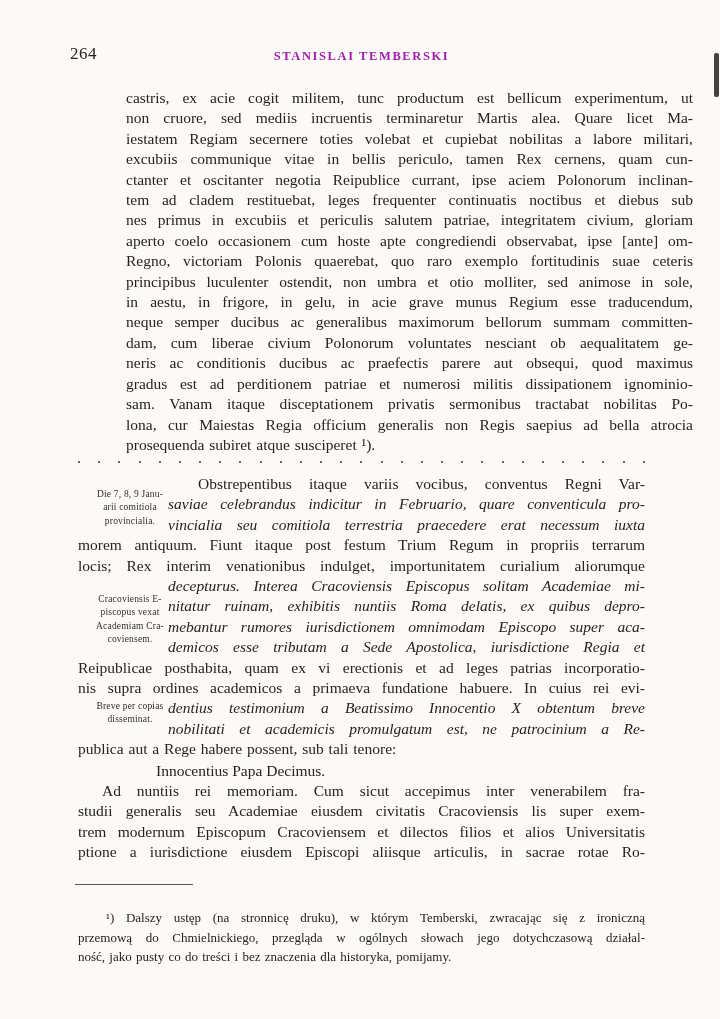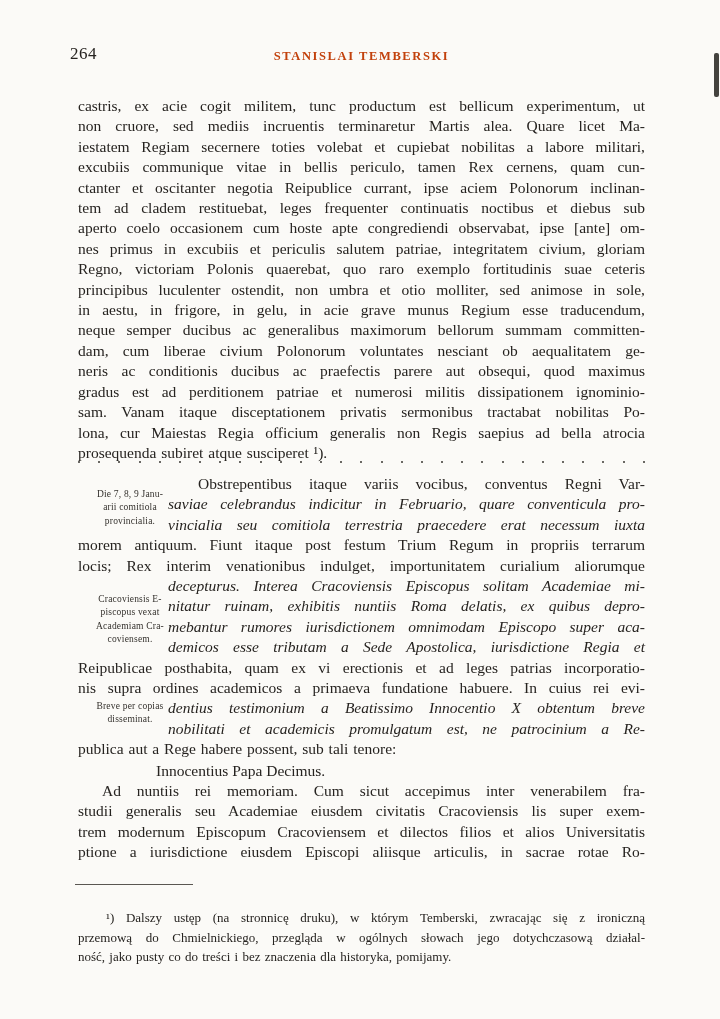--- a/index.html
+++ b/index.html
@@ -9,33 +9,33 @@
     margin:0 auto;
     background:#fbfaf7;
     color:#262320;
     font-family:"Liberation Serif","DejaVu Serif",serif;
     overflow:hidden;
   }
   .abs{position:absolute;}
   
   #page-number{left:70px;top:44px;font-size:17px;letter-spacing:.5px;}
   #running-header{left:78px;top:49px;width:567px;text-align:center;
-    font-size:12.5px;font-weight:700;letter-spacing:1.6px;color:#c2410c;}
+    font-size:12.5px;font-weight:700;letter-spacing:1.6px;color:#a21caf;}
   
   .textblock{left:78px;width:567px;}
   .line{
     font-size:15.5px;line-height:20.4px;
     text-align:justify;text-align-last:justify;
     word-spacing:1px;
   }
   .line.left{text-align-last:left;}
   .line.i1{margin-left:90px;font-style:italic;}
   .line.i2{margin-left:120px;}
   .line.fi{text-indent:24px;}
-  #para1{top:96px;}
+  #para1{top:88px;margin-left:48px;}
   #dots-separator{top:456px;left:78px;width:567px;height:12px;
     display:flex;justify-content:space-between;align-items:center;}
   .dot{width:2px;height:2px;border-radius:50%;background:#3a3733;}
   #para2{top:474px;}
   #salutation{left:156px;top:761px;font-size:15.5px;line-height:20.4px;}
   #para3{top:781px;}
   
   .margin-note{left:76px;width:108px;text-align:center;
     font-size:9.5px;line-height:13.4px;color:#33302c;letter-spacing:.2px;}
   #margin-note-0{top:488px;font-family:Liberation Serif, serif;}
@@ -61,22 +61,22 @@
 
   <div id="running-header" class="abs">STANISLAI TEMBERSKI</div>
 
   <div id="para1" class="abs textblock">
       <div class="line">castris, ex acie cogit militem, tunc productum est bellicum experimentum, ut</div>
       <div class="line">non cruore, sed mediis incruentis terminaretur Martis alea.  Quare licet Ma-</div>
       <div class="line">iestatem Regiam secernere toties volebat et cupiebat nobilitas a labore militari,</div>
       <div class="line">excubiis communique vitae in bellis periculo, tamen Rex cernens, quam cun-</div>
       <div class="line">ctanter et oscitanter negotia Reipublice currant, ipse aciem Polonorum inclinan-</div>
       <div class="line">tem ad cladem restituebat, leges frequenter continuatis noctibus et diebus sub</div>
+      <div class="line">nes primus in excubiis et periculis salutem patriae, integritatem civium, gloriam</div>
       <div class="line">aperto coelo occasionem cum hoste apte congrediendi observabat, ipse [ante] om-</div>
-      <div class="line">nes primus in excubiis et periculis salutem patriae, integritatem civium, gloriam</div>
       <div class="line">Regno, victoriam Polonis quaerebat, quo raro exemplo fortitudinis suae ceteris</div>
       <div class="line">principibus luculenter ostendit, non umbra et otio molliter, sed animose in sole,</div>
       <div class="line">in aestu, in frigore, in gelu, in acie grave munus Regium esse traducendum,</div>
       <div class="line">neque semper ducibus ac generalibus maximorum bellorum summam committen-</div>
       <div class="line">dam, cum liberae civium Polonorum voluntates nesciant ob aequalitatem ge-</div>
       <div class="line">neris ac conditionis ducibus ac praefectis parere aut obsequi, quod maximus</div>
       <div class="line">gradus est ad perditionem patriae et numerosi militis dissipationem ignominio-</div>
       <div class="line">sam.  Vanam itaque disceptationem privatis sermonibus tractabat nobilitas Po-</div>
       <div class="line">lona, cur Maiestas Regia officium generalis non Regis saepius ad bella atrocia</div>
       <div class="line left">prosequenda subiret atque susciperet ¹).</div>

